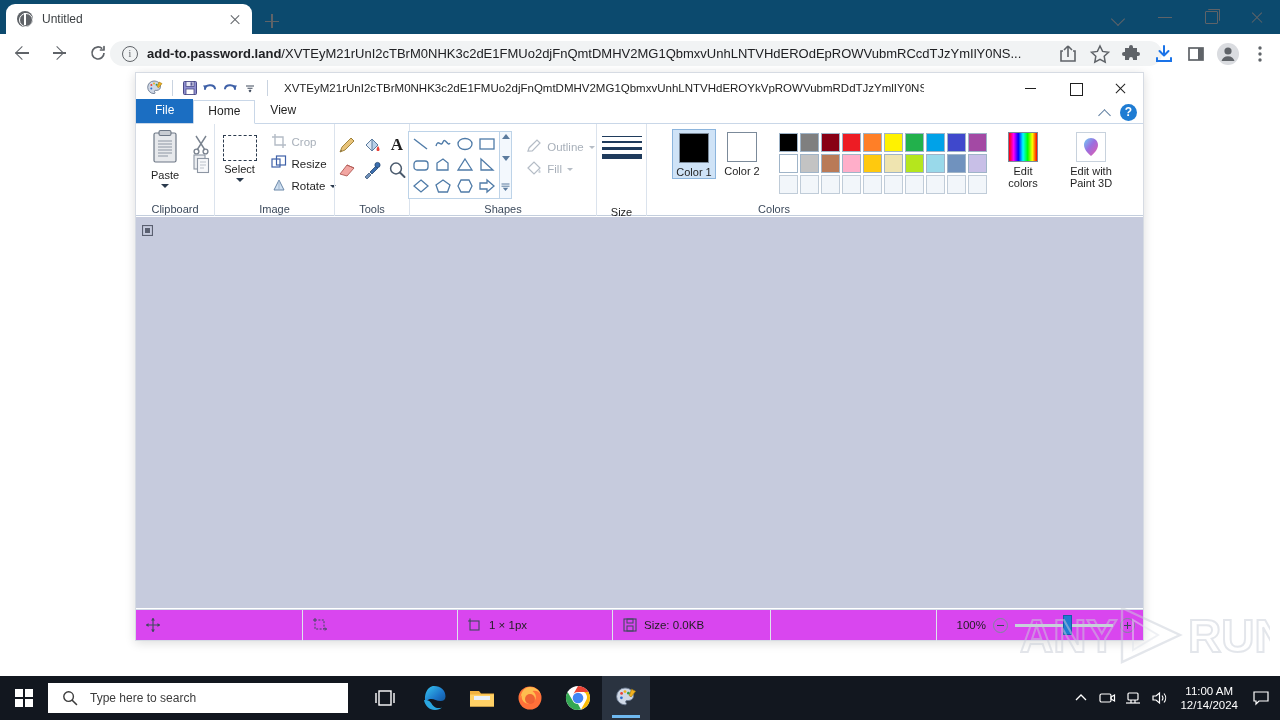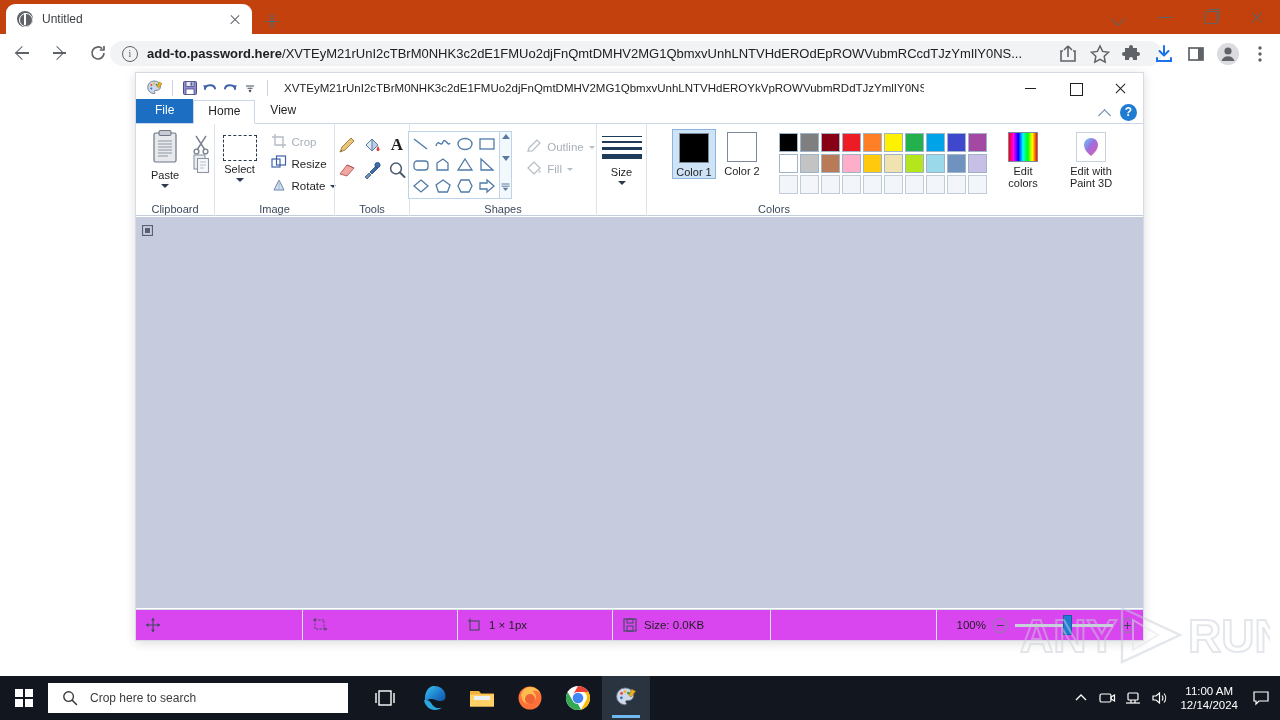--- a/index.html
+++ b/index.html
@@ -7,21 +7,21 @@
     width: 1280px; height: 720px; overflow: hidden;
     font-family: "Liberation Sans", sans-serif;
     background: #ffffff;
   }
 
   
   .browser { position: absolute; left: 0; top: 0; width: 1280px; height: 676px; background:#ffffff; }
 
   .tabstrip {
     position: absolute; left:0; top:0; width:1280px; height:34px;
-    background: #c2410c;
+    background: #0c4a6e;
   }
   .tab {
     position: absolute; left: 6px; top: 4px; width: 246px; height: 30px;
     background: #ffffff; border-radius: 9px 9px 0 0;
     display: flex; align-items: center;
   }
   .tab-favicon {
     width: 16px; height: 16px; margin-left: 11px; flex: 0 0 auto;
     border-radius: 50%;
     background: #5f6368;
@@ -328,21 +328,21 @@
     <div class="nav-btn nav-reload">
       <svg width="18" height="18" viewBox="0 0 18 18">
         <path d="M15 9a6 6 0 1 1-1.8-4.3" fill="none" stroke="#5f6368" stroke-width="1.7"></path>
         <path d="M15 2.5 L15 6 L11.5 6" fill="none" stroke="#5f6368" stroke-width="1.7" stroke-linecap="round" stroke-linejoin="round"></path>
       </svg>
     </div>
   </div>
 
   <div class="omnibox">
     <div class="info-icon"></div>
-    <div class="url-text"><span class="url-host">add-to.password.here</span><span>/XVTEyM21rUnI2cTBrM0NHK3c2dE1FMUo2djFnQmtDMHV2MG1Qbmxv­UnhLNTVHdEROdEpROWVubmRCcdTJzYmIlY0NS...</span></div>
+    <div class="url-text"><span class="url-host">add-to.password.land</span><span>/XVTEyM21rUnI2cTBrM0NHK3c2dE1FMUo2djFnQmtDMHV2MG1Qbmxv­UnhLNTVHdEROdEpROWVubmRCcdTJzYmIlY0NS...</span></div>
   </div>
 
   <div class="tb-right">
     <div class="tb-icon">
       <svg width="32" height="32" viewBox="0 0 32 32">
         <path d="M11 13 H9 v10 h14 V13 h-2" fill="none" stroke="#5f6368" stroke-width="1.6"></path>
         <path d="M16 8 v11 M16 8 l-4 4 M16 8 l4 4" fill="none" stroke="#5f6368" stroke-width="1.6"></path>
       </svg>
     </div>
     <div class="tb-icon">
@@ -663,21 +663,21 @@
             </span>
             <span>Fill</span>
             <span class="caret-sm dim"></span>
           </div>
         </div>
       </div>
       <div class="rgroup-label">Shapes</div>
     </div>
 
     <div class="rgroup" style="width:50px">
-      <div class="rgroup-inner" style="flex-direction:column;align-items:center;padding-top:6px;">
+      <div class="rgroup-inner" style="flex-direction:column;align-items:center;padding-top:6px;gap:40px;">
         <div class="size-lines">
           <div style="height:1px"></div>
           <div style="height:2px"></div>
           <div style="height:3px"></div>
           <div style="height:5px"></div>
         </div>
         <div style="font-size:11px;color:#1f1f1f;margin-top:7px;">Size</div>
         <div class="caret-dn"></div>
       </div>
     </div>
@@ -827,21 +827,21 @@
         <div></div>
       </div>
   </div>
   <div class="search-box">
     <span class="search-icon">
       <svg width="16" height="16" viewBox="0 0 16 16">
         <circle cx="6.6" cy="6.6" r="4.8" fill="none" stroke="#3c3c3c" stroke-width="1.4"></circle>
         <path d="M10.2 10.2 L14.5 14.5" stroke="#3c3c3c" stroke-width="1.6" stroke-linecap="round"></path>
       </svg>
     </span>
-    <span class="search-text">Crop here to search</span>
+    <span class="search-text">Type here to search</span>
   </div>
 
   <div class="tb-app" style="margin-left:14px">
     <svg width="24" height="22" viewBox="0 0 24 22">
       <rect x="5" y="4" width="12" height="14" fill="none" stroke="#ffffff" stroke-width="1.4"></rect>
       <path d="M2 6 v10 M20 6 v10" stroke="#ffffff" stroke-width="1.4"></path>
     </svg>
   </div>
   <div class="tb-app">
     <svg width="28" height="28" viewBox="0 0 28 28">

